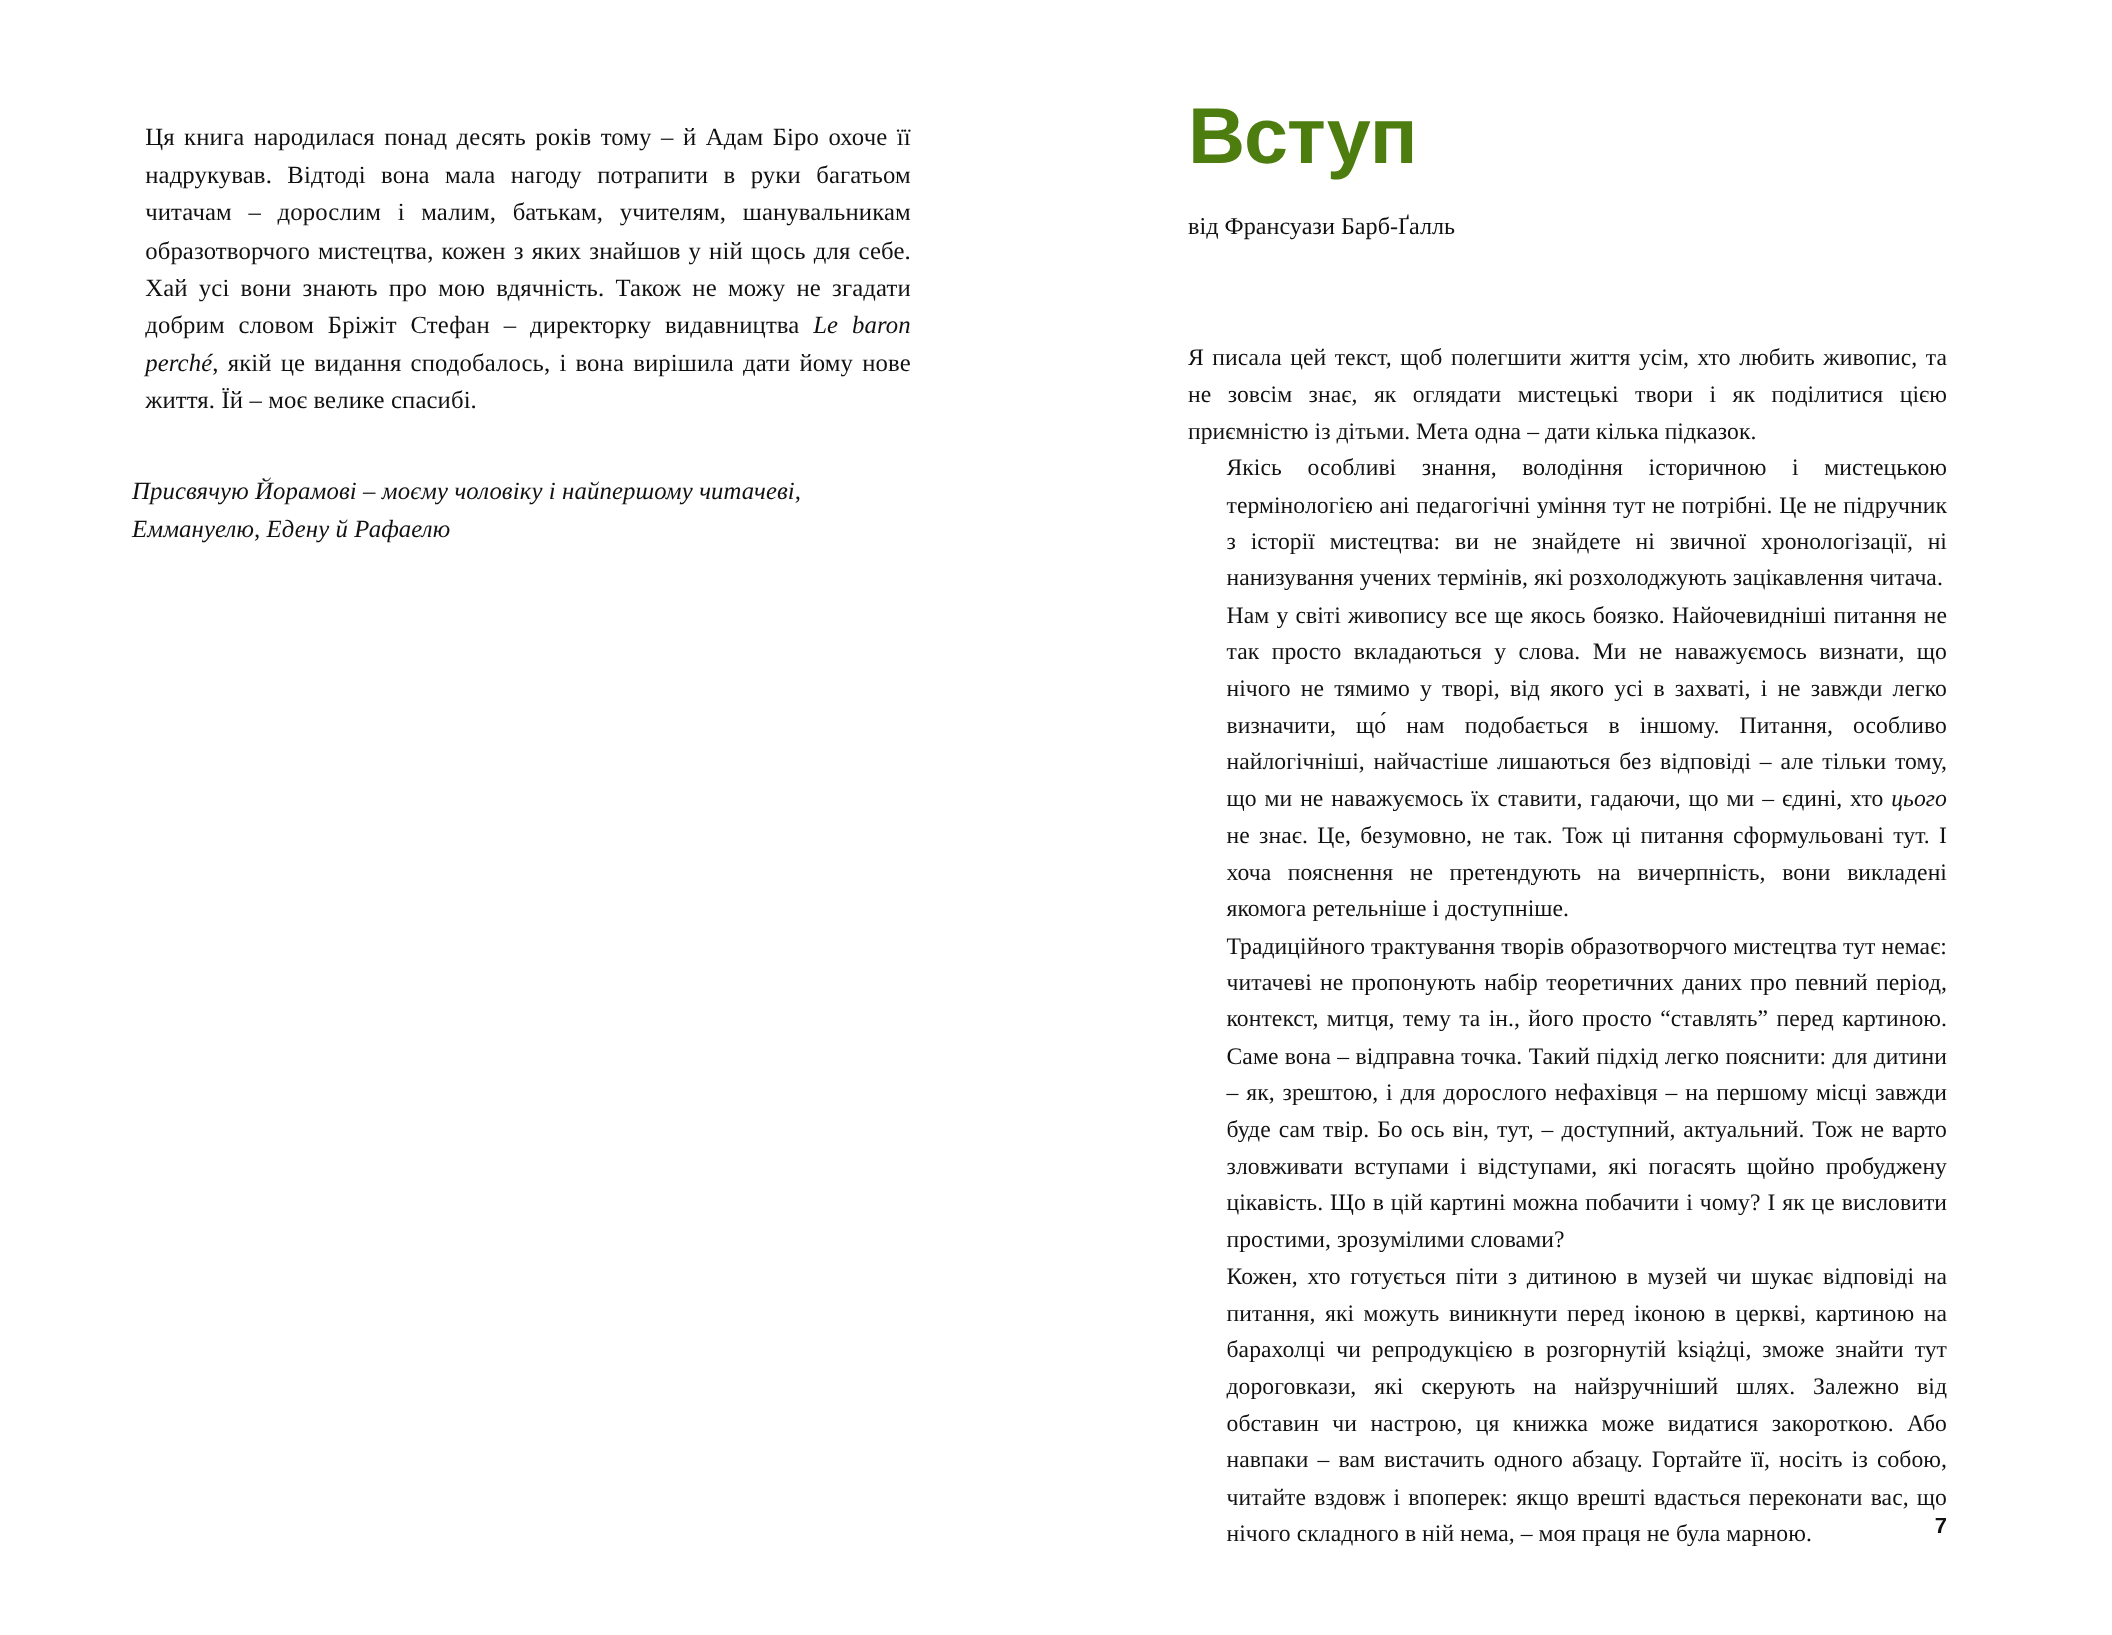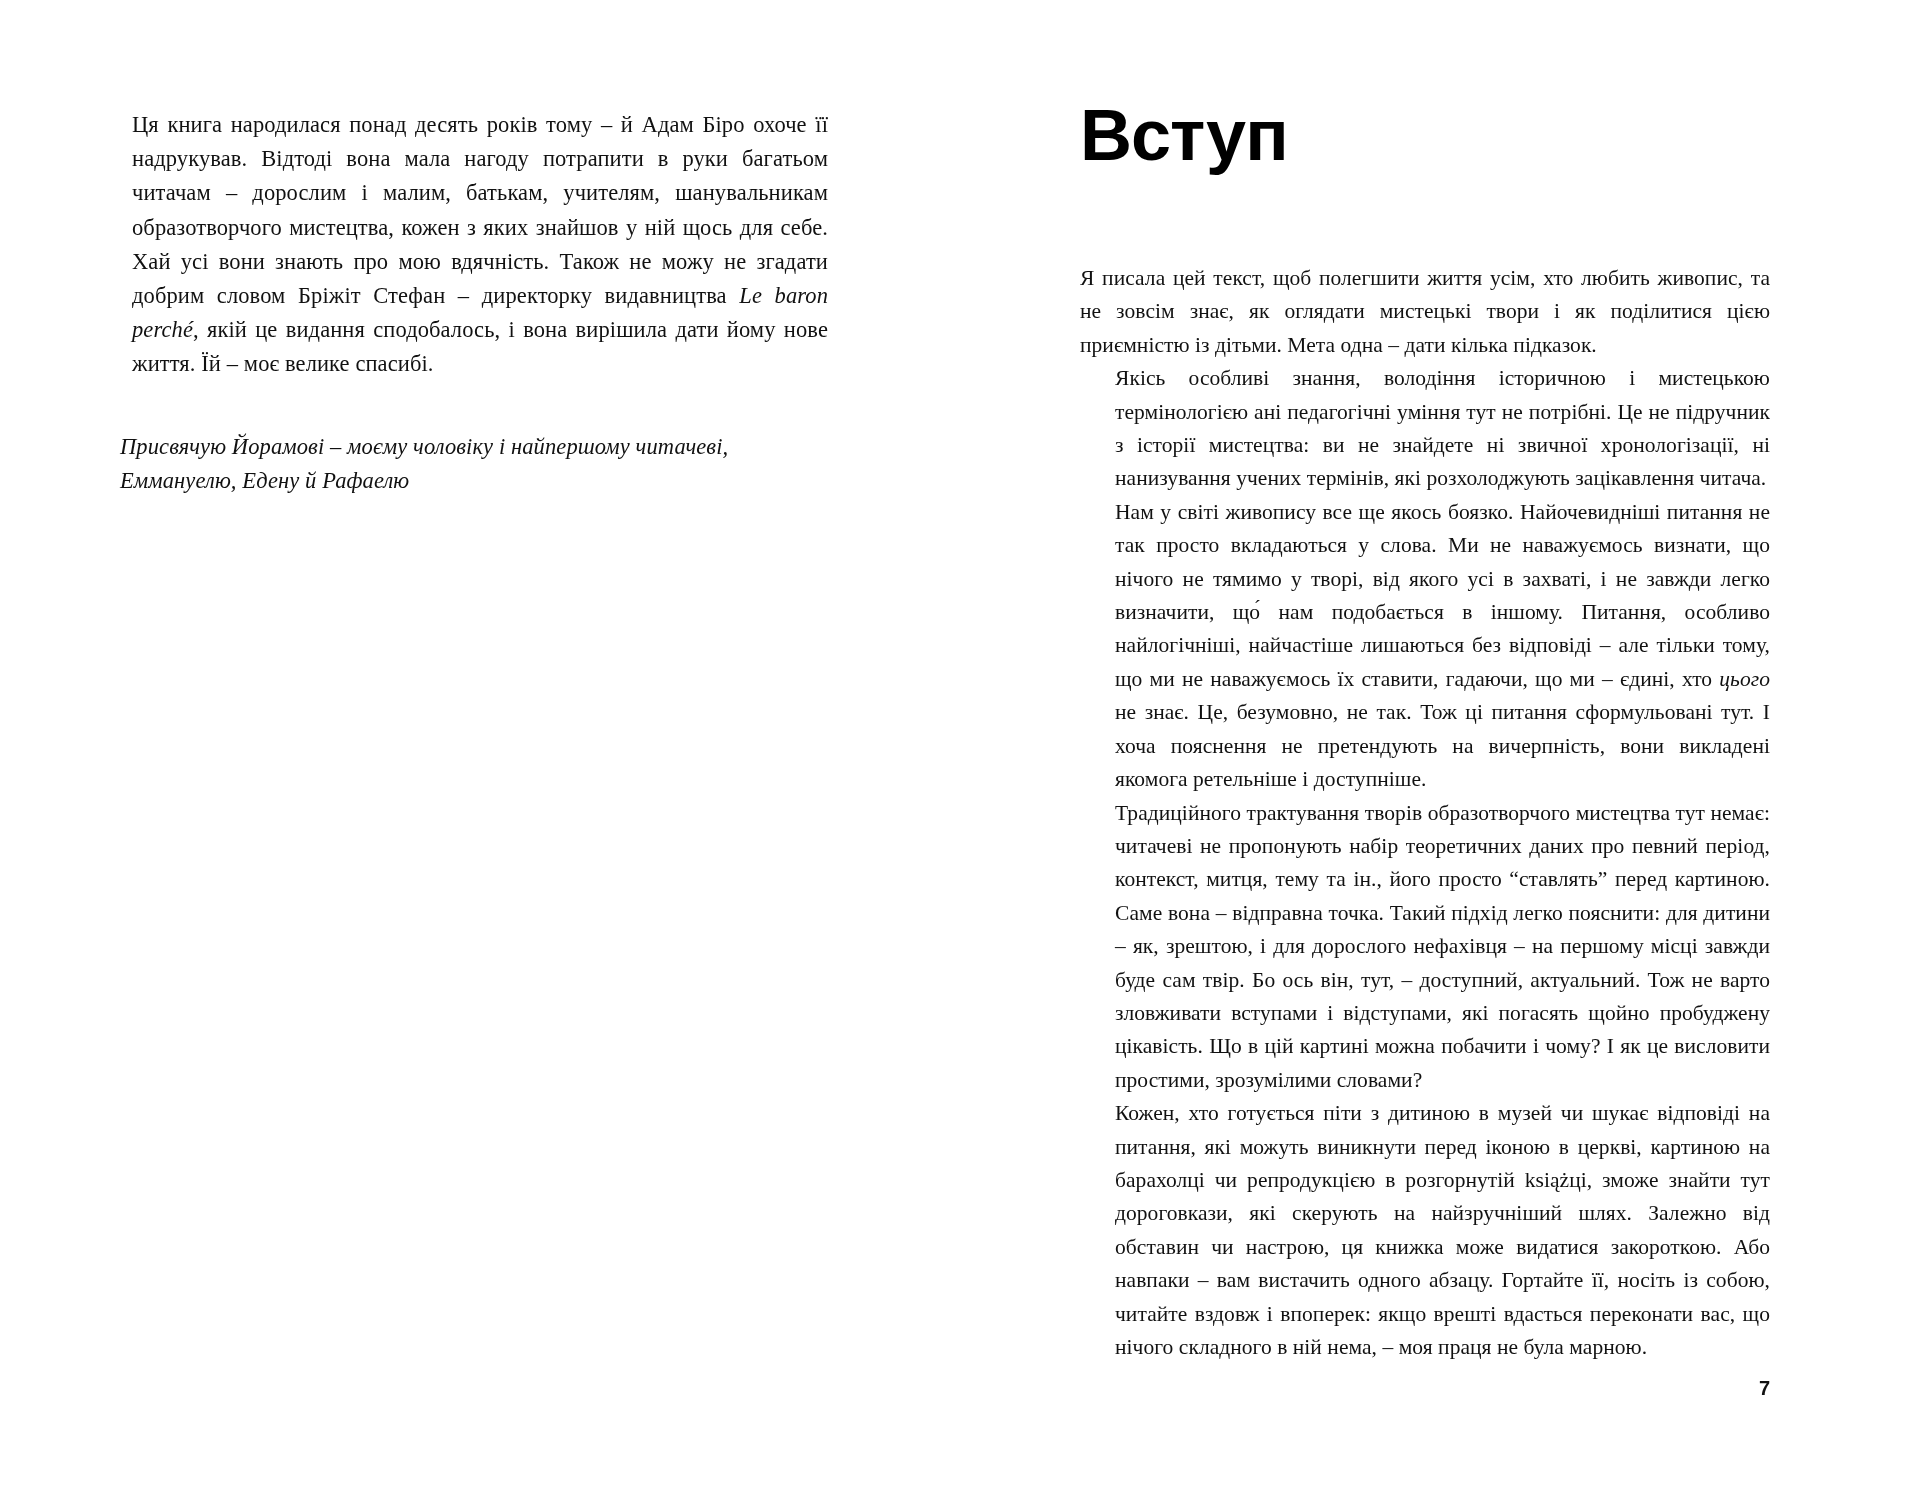--- a/index.html
+++ b/index.html
@@ -60,22 +60,22 @@
     margin: 48px 0 0 0;
     letter-spacing: 0.1px;
   }
 
   .chapter-title {
     font-family: "Liberation Sans", sans-serif;
     font-weight: bold;
     font-size: 72px;
     line-height: 78px;
     letter-spacing: -1px;
-    margin: 12px 0 28px 0;
-    color: #000000;
+    margin: 1px 0 28px 0;
+    color: #4d7c0f;
   }
   .byline {
     font-family: "Liberation Serif", serif;
     font-size: 22px;
     line-height: 30px;
     margin: 0;
     color: #111111;
   }
 
   .body-block {
@@ -115,20 +115,21 @@
   <div class="spread">
 
     <div class="left-page">
       <p class="left-text"><span>Ця книга народилася понад десять років тому – й Адам Біро охоче її надрукував. Відтоді вона мала нагоду потрапити в руки багатьом читачам – дорослим і малим, батькам, учителям, шанувальникам образотворчого мистецтва, кожен з яких знайшов у ній щось для себе. Хай усі вони знають про мою вдячність. Також не можу не згадати добрим словом Бріжіт Стефан – директорку видавництва </span><em>Le baron perché</em><span>, якій це видання сподобалось, і вона вирішила дати йому нове життя. Їй – моє велике спасибі.</span></p>
 
       <p class="dedication">Присвячую Йорамові – моєму чоловіку і найпершому читачеві, Еммануелю, Едену й Рафаелю</p>
     </div>
 
     <div class="right-page">
       <h1 class="chapter-title">Вступ</h1>
+      <p class="byline">від Франсуази Барб-Ґалль</p>
 
       <div class="body-block">
         <p class="body-text"><span>Я писала цей текст, щоб полегшити життя усім, хто любить живопис, та не зовсім знає, як оглядати мистецькі твори і як поділитися цією приємністю із дітьми. Мета одна – дати кілька підказок.</span><em></em><span></span></p>
 
         <p class="body-text"><span>Якісь особливі знання, володіння історичною і мистецькою термінологією ані педагогічні уміння тут не потрібні. Це не підручник з історії мистецтва: ви не знайдете ні звичної хронологізації, ні нанизування учених термінів, які розхолоджують зацікавлення читача.</span><em></em><span></span></p>
 
         <p class="body-text"><span>Нам у світі живопису все ще якось боязко. Найочевидніші питання не так просто вкладаються у слова. Ми не наважуємось визнати, що нічого не тямимо у творі, від якого усі в захваті, і не завжди легко визначити, що́ нам подобається в іншому. Питання, особливо найлогічніші, найчастіше лишаються без відповіді – але тільки тому, що ми не наважуємось їх ставити, гадаючи, що ми – єдині, хто </span><em>цього</em><span> не знає. Це, безумовно, не так. Тож ці питання сформульовані тут. І хоча пояснення не претендують на вичерпність, вони викладені якомога ретельніше і доступніше.</span></p>
 
         <p class="body-text"><span>Традиційного трактування творів образотворчого мистецтва тут немає: читачеві не пропонують набір теоретичних даних про певний період, контекст, митця, тему та ін., його просто “ставлять” перед картиною. Саме вона – відправна точка. Такий підхід легко пояснити: для дитини – як, зрештою, і для дорослого нефахівця – на першому місці завжди буде сам твір. Бо ось він, тут, – доступний, актуальний. Тож не варто зловживати вступами і відступами, які погасять щойно пробуджену цікавість. Що в цій картині можна побачити і чому? І як це висловити простими, зрозумілими словами?</span><em></em><span></span></p>
 

